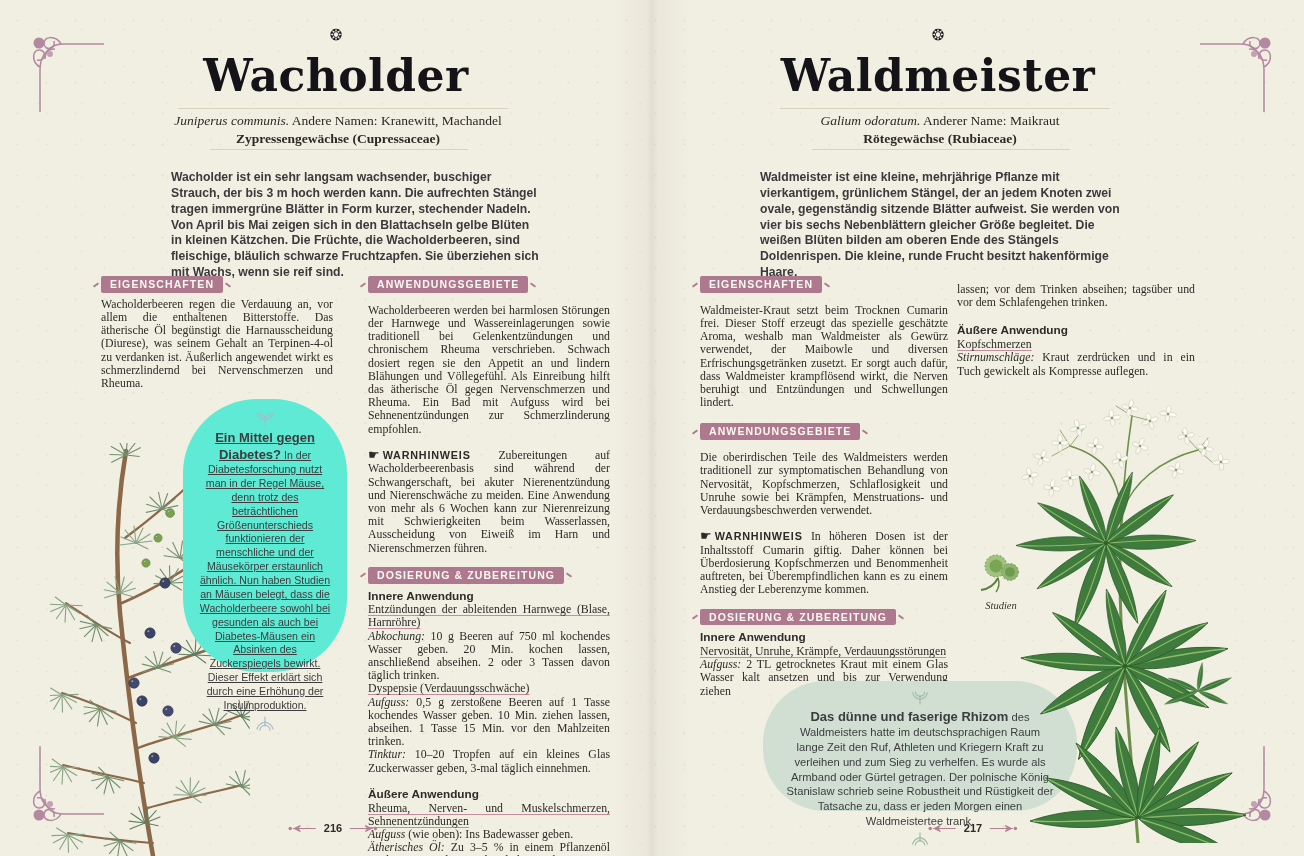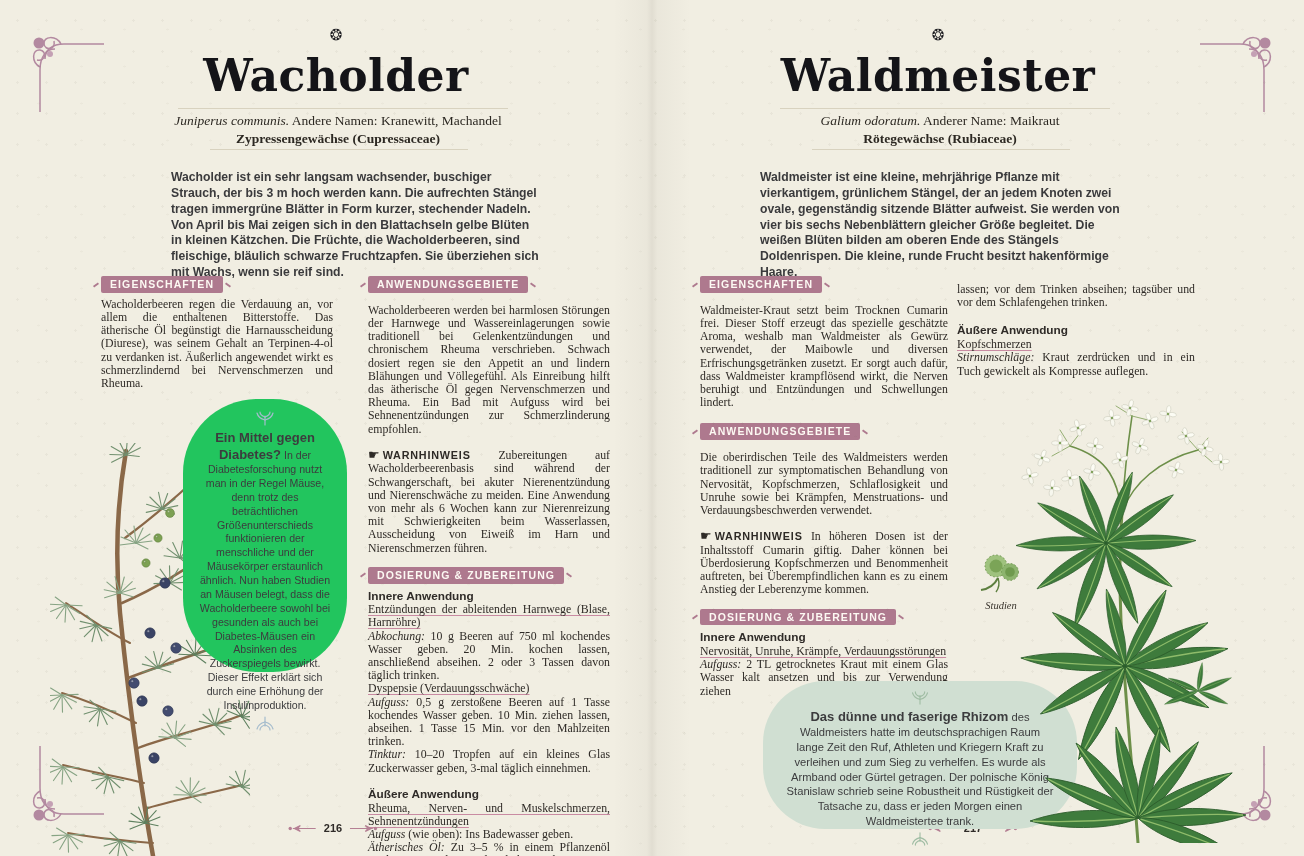--- a/index.html
+++ b/index.html
@@ -32,21 +32,21 @@
   .mt6{margin-top:6px!important;}
   .mt12{margin-top:12px!important;} .mt14{margin-top:14px!important;}
   .subhead{font-family:"Liberation Sans",sans-serif;font-weight:700;font-size:11.8px;
      color:#2f2b28;text-align:left;line-height:1.25;}
   .indication{text-decoration:underline;text-decoration-color:#c98ba2;
      text-underline-offset:2px;text-decoration-thickness:1px;}
   .term{font-style:italic;}
   .warn-label{font-family:"Liberation Sans",sans-serif;font-weight:700;font-size:10.8px;letter-spacing:.8px;}
   .manicule{font-family:"DejaVu Sans",sans-serif;font-size:13px;margin-right:3px;}
   .bubble{position:absolute;text-align:center;font-family:"Liberation Sans",sans-serif;color:#3c3c3e;box-sizing:border-box;}
-  .bubble-blue{background:#22c55e;border-radius:74px;padding:12px 14px;font-size:10.6px;line-height:1.31;z-index:4;}
+  .bubble-blue{background:#5eead4;border-radius:74px;padding:12px 14px;font-size:10.6px;line-height:1.31;z-index:4;text-decoration:underline;}
   .bubble-green{background:#d0dfd2;border-radius:62px;padding:10px 22px;font-size:11.2px;line-height:1.32;z-index:2;}
   .bubble-heading{font-weight:700;font-size:13px;}
   .sprig{display:block;margin:0 auto 3px;}
   .sprig.bottom{margin:3px auto 0;}
   .blue-sprig{color:#a5bccd;} .green-sprig{color:#a0bda4;}
   .pagenum{position:absolute;transform:translateX(-50%);display:flex;align-items:center;gap:8px;
      font-family:"Liberation Sans",sans-serif;font-weight:700;font-size:11px;color:#2f2b28;}
   .flip{transform:scaleX(-1);}
   .corner{position:absolute;z-index:0;}
   .c-tr{right:28px;top:32px;transform:scaleX(-1);}
@@ -283,21 +283,21 @@
         <circle cx="38" cy="24" r="8.5" fill="#8db46e" stroke-dasharray="1.5 2.2"></circle>
       </g>
       <circle cx="24" cy="18" r="6.5" fill="#7ba457"></circle>
       <circle cx="38" cy="24" r="4.8" fill="#6f9a4e"></circle>
       <path d="M26 30 C 22 38 16 41 9 42" stroke="#5d7f3f" stroke-width="2" fill="none"></path>
       <path d="M26 30 C 28 36 27 40 24 44" stroke="#5d7f3f" stroke-width="1.4" fill="none"></path>
     </svg>
     <div class="frucht-caption">Studien</div>
   </div>
 
-  <div class="bubble bubble-green" style="left:763px;top:681px;width:314px;height:148px;">
+  <div class="bubble bubble-green" style="left:763px;top:681px;width:314px;height:130px;">
     <svg class="sprig green-sprig" width="26" height="14" viewBox="0 0 26 15">
         <g fill="none" stroke="currentColor" stroke-width="1.2" stroke-linecap="round">
           <path d="M13 14 V5"></path>
           <path d="M13 9 C9 8 6 6 5 2"></path>
           <path d="M13 9 C17 8 20 6 21 2"></path>
           <path d="M13 6 C10 5 8 3 8 1"></path>
           <path d="M13 6 C16 5 18 3 18 1"></path>
         </g>
       </svg>
     <span class="bubble-heading">Das dünne und faserige Rhizom</span><span> des Waldmeisters hatte im deutschsprachigen Raum lange Zeit den Ruf, Athleten und Kriegern Kraft zu verleihen und zum Sieg zu verhelfen. Es wurde als Armband oder Gürtel getragen. Der polnische König Stanislaw schrieb seine Robustheit und Rüstigkeit der Tatsache zu, dass er jeden Morgen einen Waldmeistertee trank.</span>

